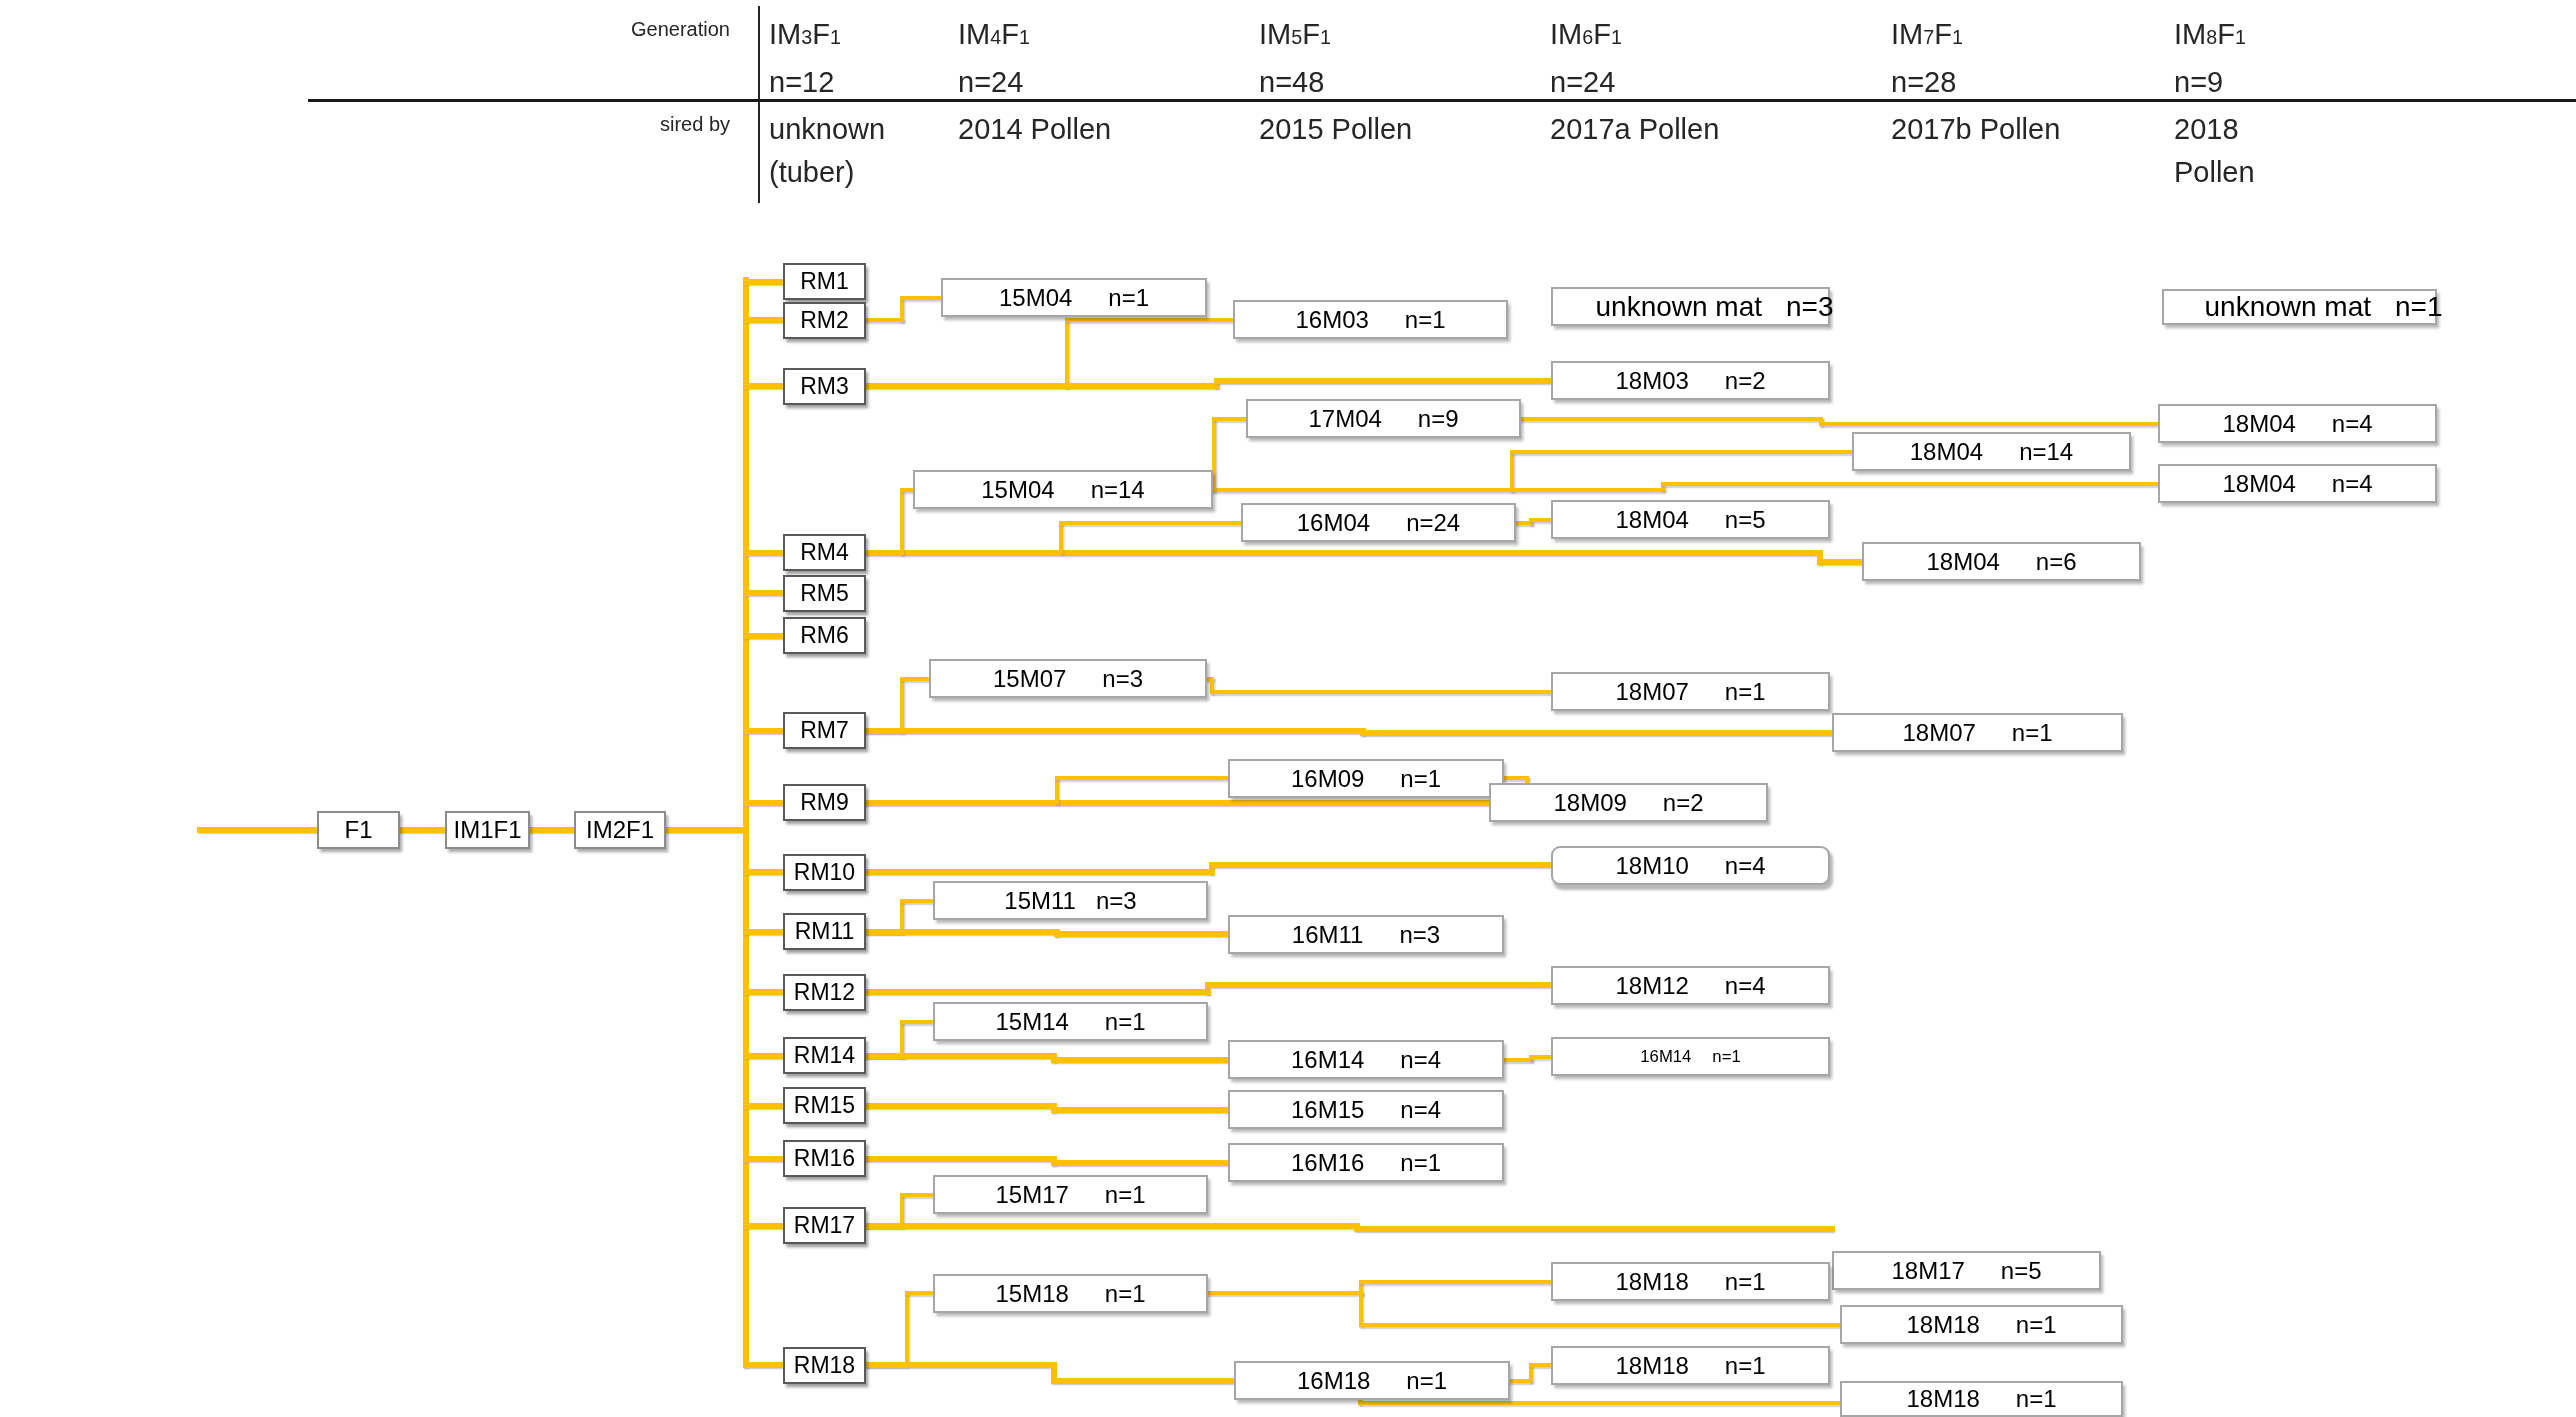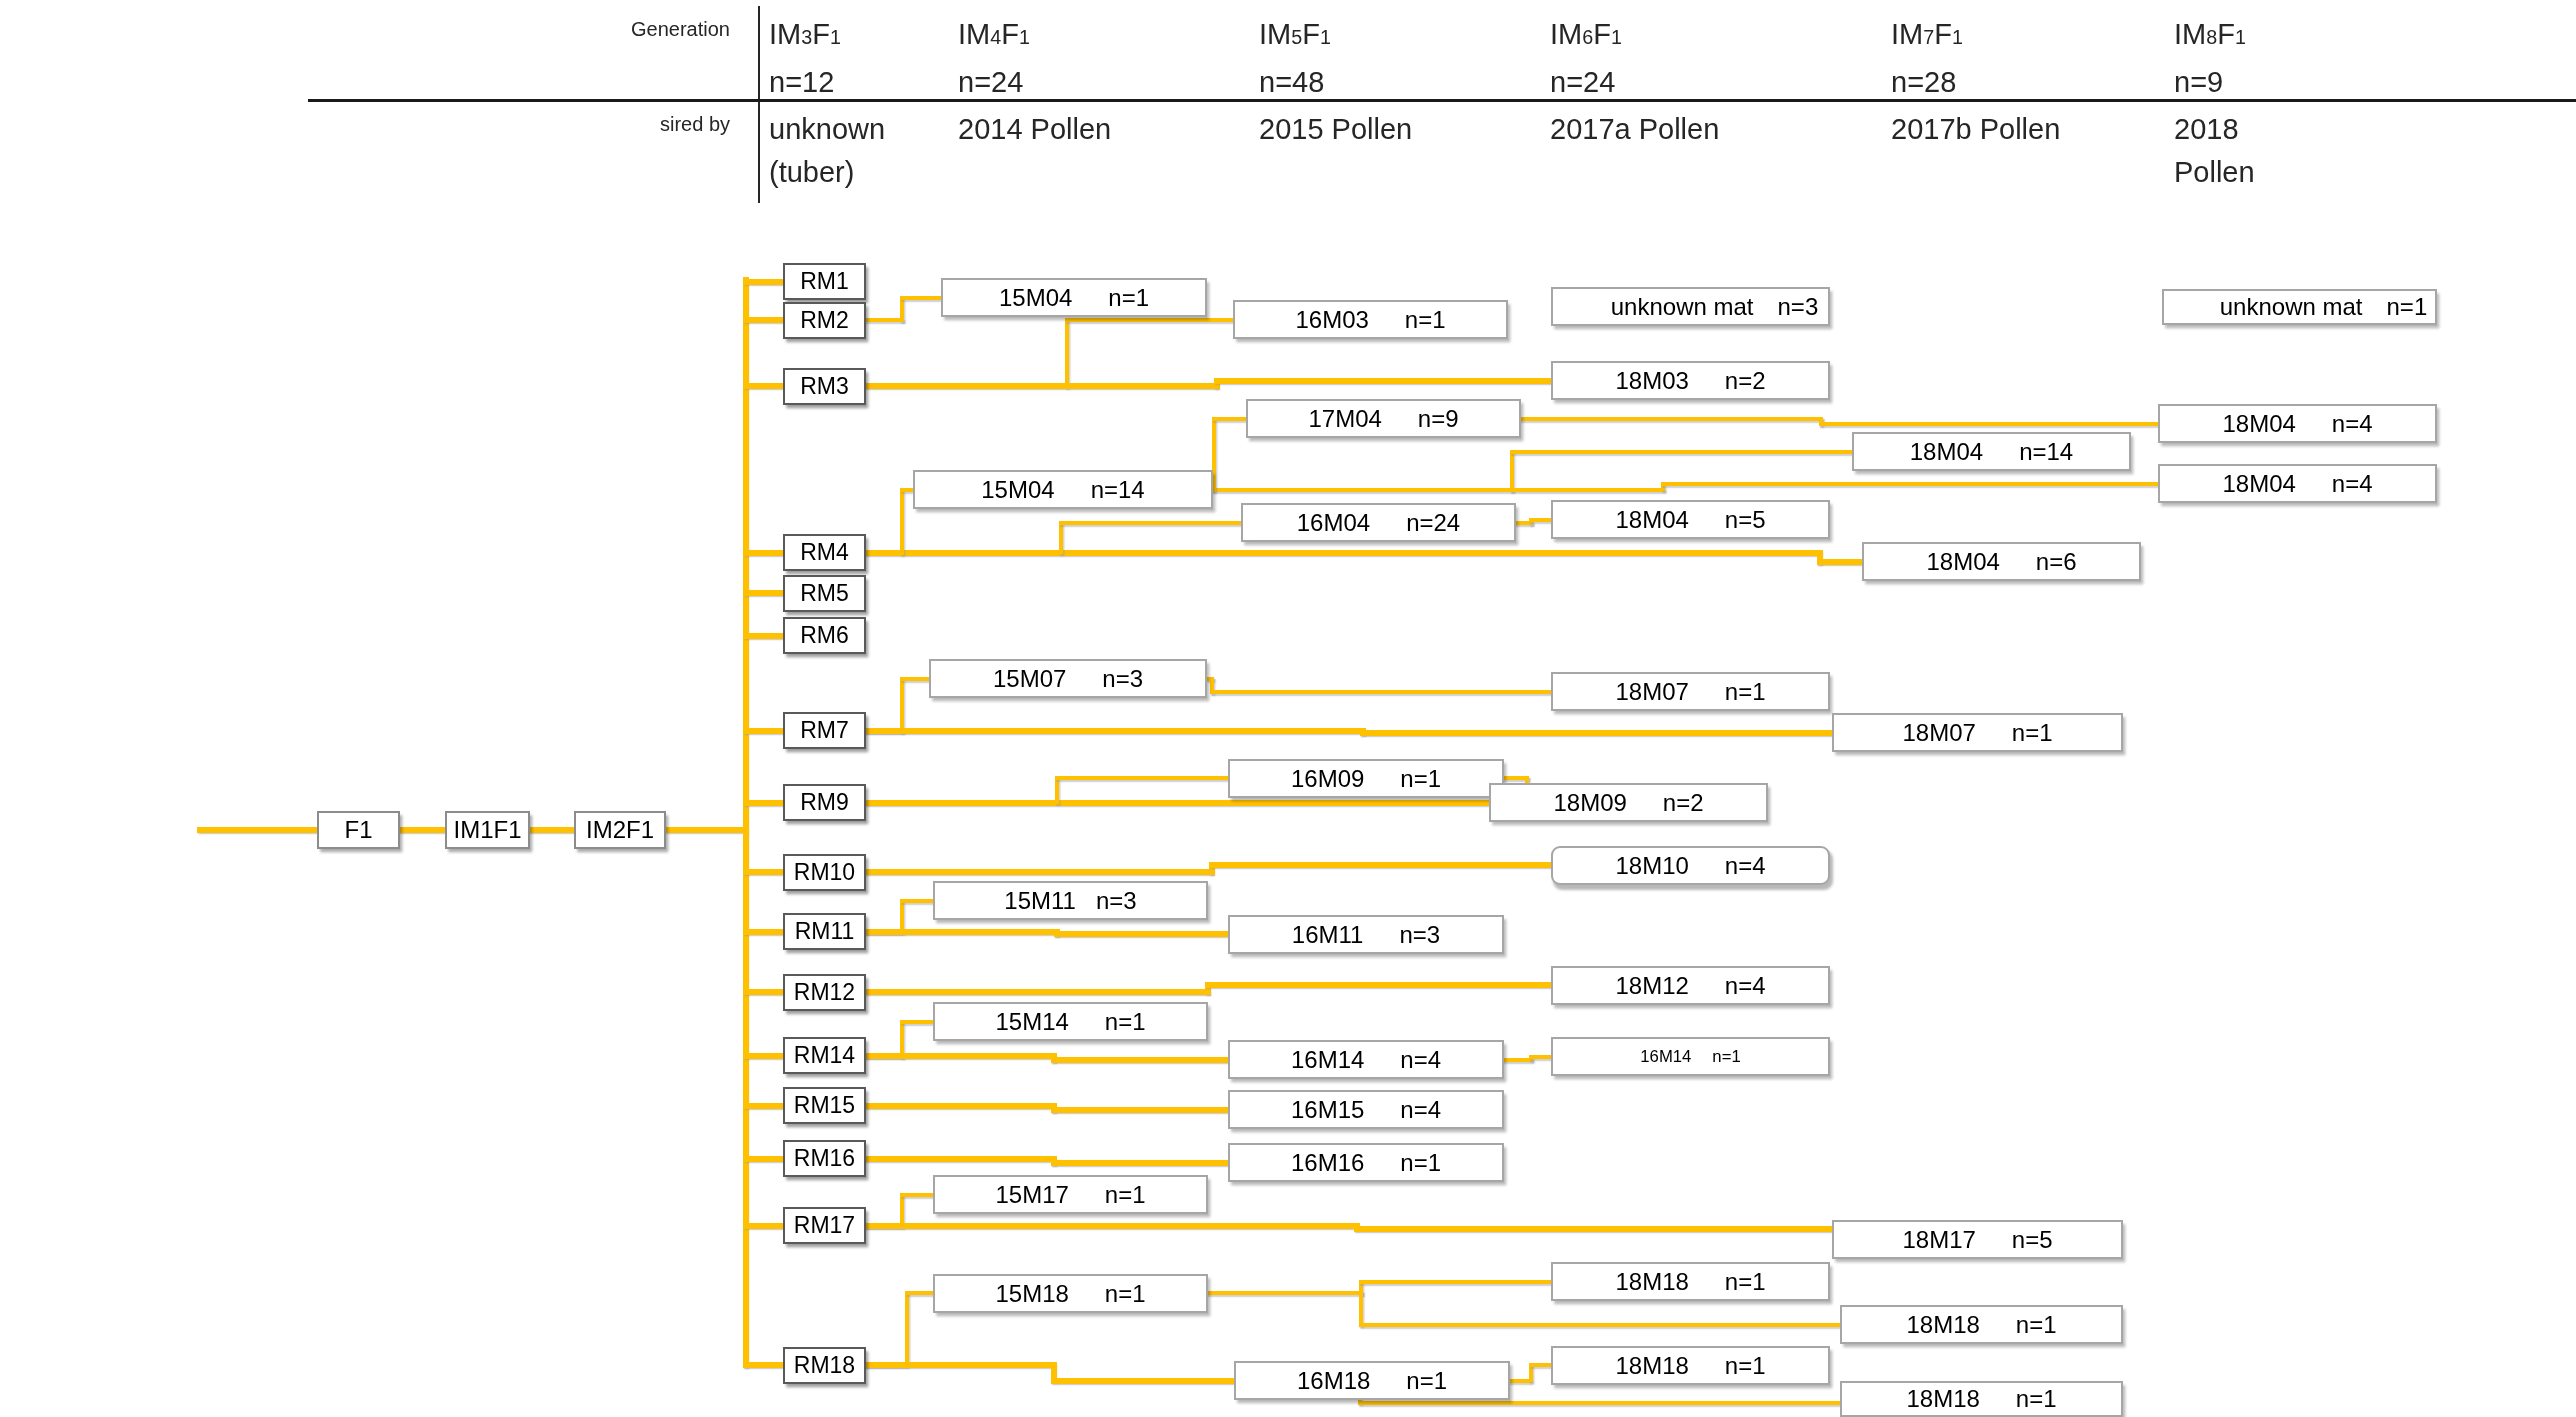--- a/index.html
+++ b/index.html
@@ -16,21 +16,21 @@
   .hline{position:absolute;background:#1a1a1a;}
   .seg{position:absolute;background:#FFC000;box-shadow:1.4px 2.1px 1.4px rgba(150,150,150,0.45);}
   .box{
     position:absolute;background:#ffffff;display:flex;align-items:center;justify-content:center;
     gap:36px;font-size:24px;color:#000;white-space:nowrap;box-sizing:border-box;
   }
   .m{border:2.1px solid #a6a6a6;box-shadow:2.8px 4.2px 2.8px rgba(0,0,0,0.28);}
   .rm{border:2.1px solid #595959;box-shadow:2.8px 4.2px 2.8px rgba(0,0,0,0.38);font-size:23px;}
   .chain{border:2.1px solid #8c8c8c;box-shadow:2.8px 4.2px 2.8px rgba(0,0,0,0.33);}
   .msmall{font-size:16.7px;gap:21px;}
-  .msm2{font-size:24px;gap:24px;padding-left:48px;}
+  .msm2{font-size:28px;gap:24px;padding-left:48px;}
   .tight{gap:20px;}
   .root{
     flex-direction:column;gap:0;border:2.1px solid #8c8c8c;box-shadow:3.5px 4.9px 3.5px rgba(0,0,0,0.28);
     font-size:24px;line-height:1.34;text-align:center;
   }
   .root .blank{height:26.5px;}
 </style>
 </head>
 <body>
 
@@ -296,21 +296,21 @@
       <span>n=4</span>
     </div>
     <div class="box m" style="left: 1228px; top: 1143px; width: 276px; height: 39px;">
       <span>16M16</span>
       <span>n=1</span>
     </div>
     <div class="box m" style="left: 933px; top: 1175px; width: 275px; height: 39px;">
       <span>15M17</span>
       <span>n=1</span>
     </div>
-    <div class="box m" style="left: 1832px; top: 1220px; width: 291px; height: 39px;">
+    <div class="box m" style="left: 1832px; top: 1251px; width: 269px; height: 39px;">
       <span>18M17</span>
       <span>n=5</span>
     </div>
     <div class="box m" style="left: 933px; top: 1274px; width: 275px; height: 39px;">
       <span>15M18</span>
       <span>n=1</span>
     </div>
     <div class="box m" style="left: 1551px; top: 1262px; width: 279px; height: 39px;">
       <span>18M18</span>
       <span>n=1</span>

